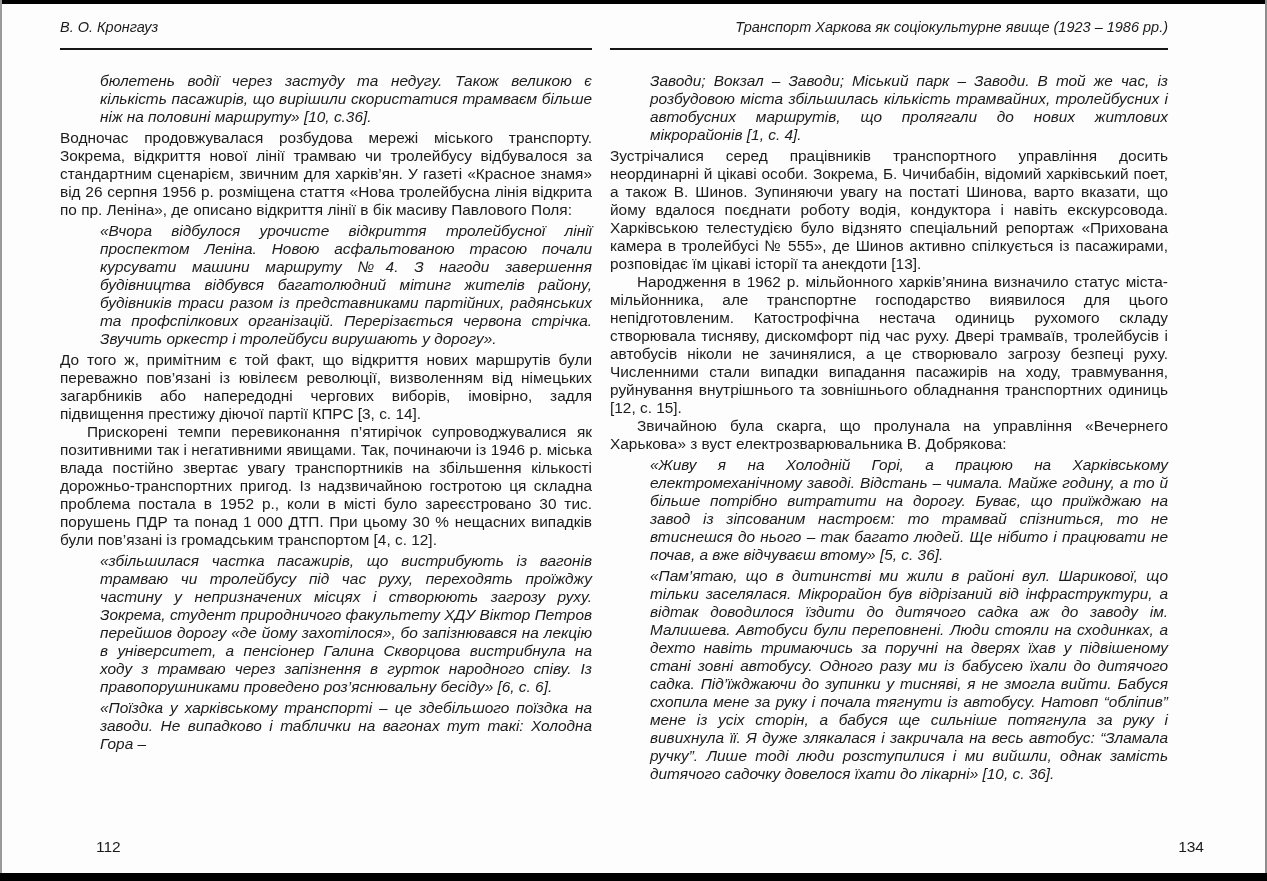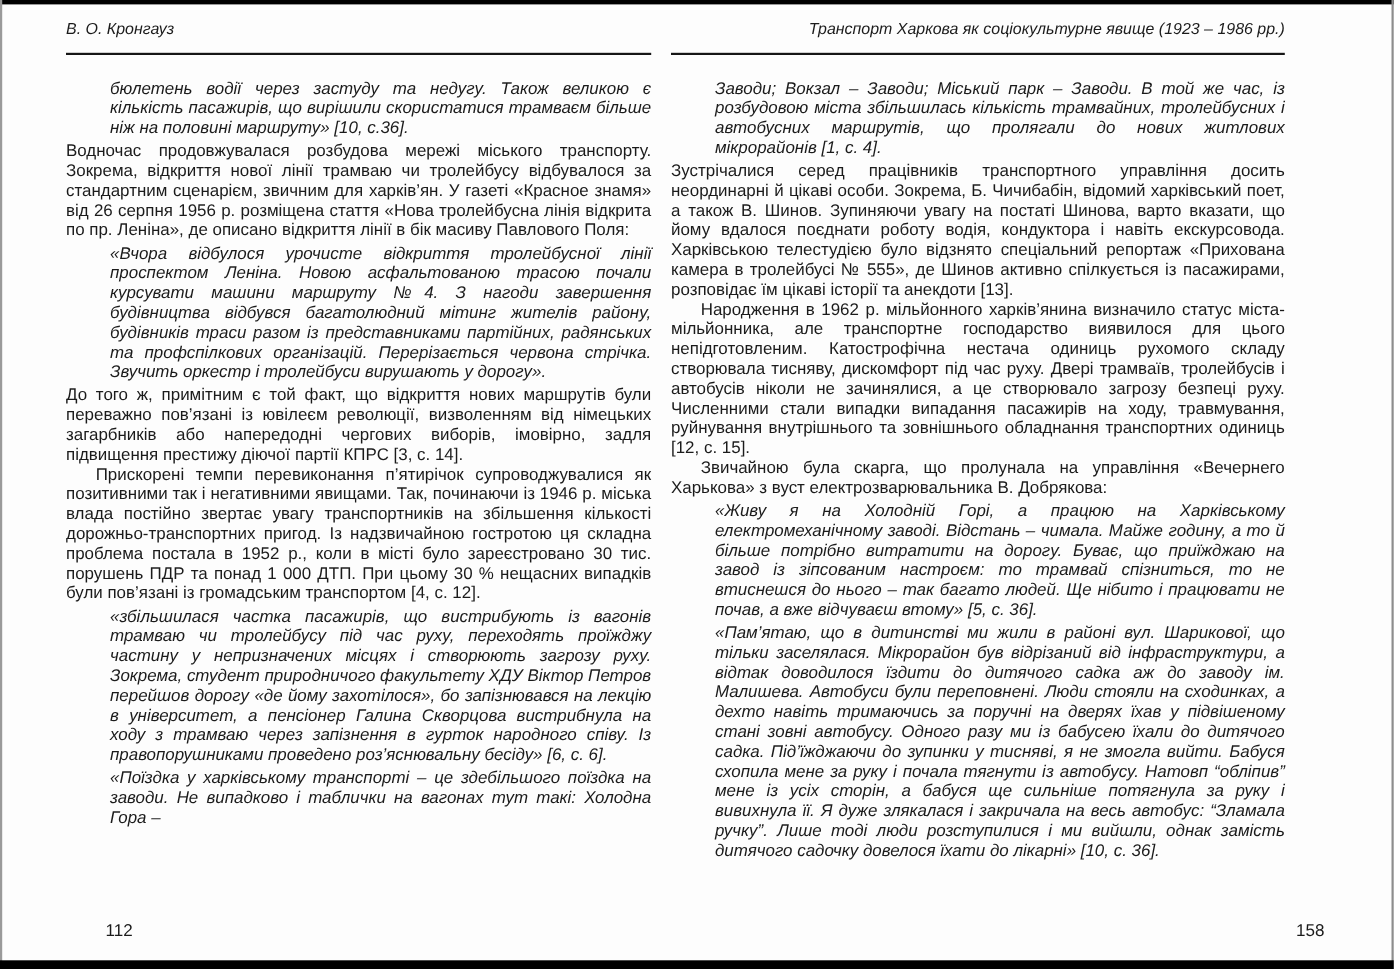--- a/index.html
+++ b/index.html
@@ -93,15 +93,15 @@
       <p class="para">Зустрічалися серед працівників транспортного управління досить неординарні й цікаві особи. Зокрема, Б. Чичибабін, відомий харківський поет, а також В. Шинов. Зупиняючи увагу на постаті Шинова, варто вказати, що йому вдалося поєднати роботу водія, кондуктора і навіть екскурсовода. Харківською телестудією було відзнято спеціальний репортаж «Прихована камера в тролейбусі № 555», де Шинов активно спілкується із пасажирами, розповідає їм цікаві історії та анекдоти [13].</p>
       <p class="para indent">Народження в 1962 р. мільйонного харків’янина визначило статус міста-мільйонника, але транспортне господарство виявилося для цього непідготовленим. Катострофічна нестача одиниць рухомого складу створювала тисняву, дискомфорт під час руху. Двері трамваїв, тролейбусів і автобусів ніколи не зачинялися, а це створювало загрозу безпеці руху. Численними стали випадки випадання пасажирів на ходу, травмування, руйнування внутрішнього та зовнішнього обладнання транспортних одиниць [12, с. 15].</p>
       <p class="para indent">Звичайною була скарга, що пролунала на управління «Вечернего Харькова» з вуст електрозварювальника В. Добрякова:</p>
       <p class="quote">«Живу я на Холодній Горі, а працюю на Харківському електромеханічному заводі. Відстань – чимала. Майже годину, а то й більше потрібно витратити на дорогу. Буває, що приїжджаю на завод із зіпсованим настроєм: то трамвай спізниться, то не втиснешся до нього – так багато людей. Ще нібито і працювати не почав, а вже відчуваєш втому» [5, с. 36].</p>
       <p class="quote">«Пам’ятаю, що в дитинстві ми жили в районі вул. Шарикової, що тільки заселялася. Мікрорайон був відрізаний від інфраструктури, а відтак доводилося їздити до дитячого садка аж до заводу ім. Малишева. Автобуси були переповнені. Люди стояли на сходинках, а дехто навіть тримаючись за поручні на дверях їхав у підвішеному стані зовні автобусу. Одного разу ми із бабусею їхали до дитячого садка. Під’їжджаючи до зупинки у тисняві, я не змогла вийти. Бабуся схопила мене за руку і почала тягнути із автобусу. Натовп “обліпив” мене із усіх сторін, а бабуся ще сильніше потягнула за руку і вивихнула її. Я дуже злякалася і закричала на весь автобус: “Зламала ручку”. Лише тоді люди розступилися і ми вийшли, однак замість дитячого садочку довелося їхати до лікарні» [10, с. 36].</p>
     </div>
 </div>
 
 <div class="page-number page-number-left">112</div>
 
-<div class="page-number page-number-right">158</div>
+<div class="page-number page-number-right">134</div>
 
 <div class="scan-bar-bottom"></div>
 
 </body></html>

